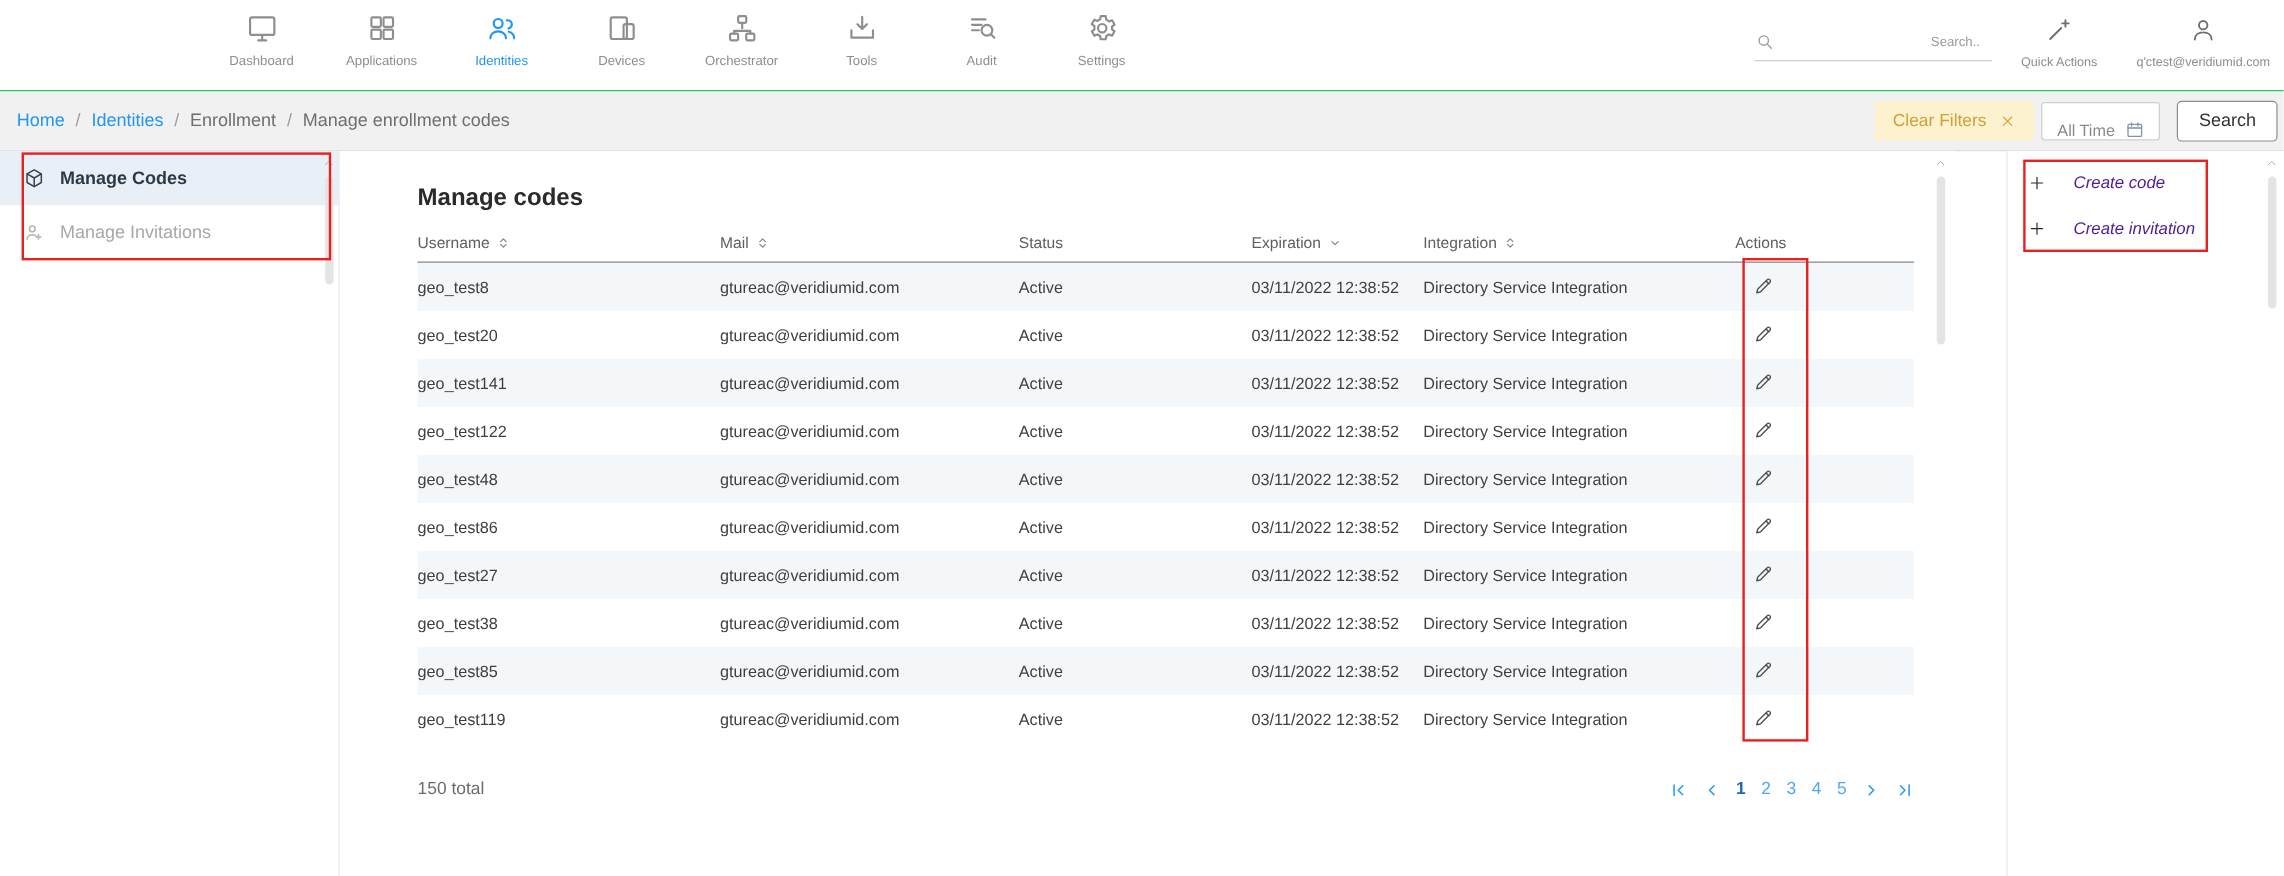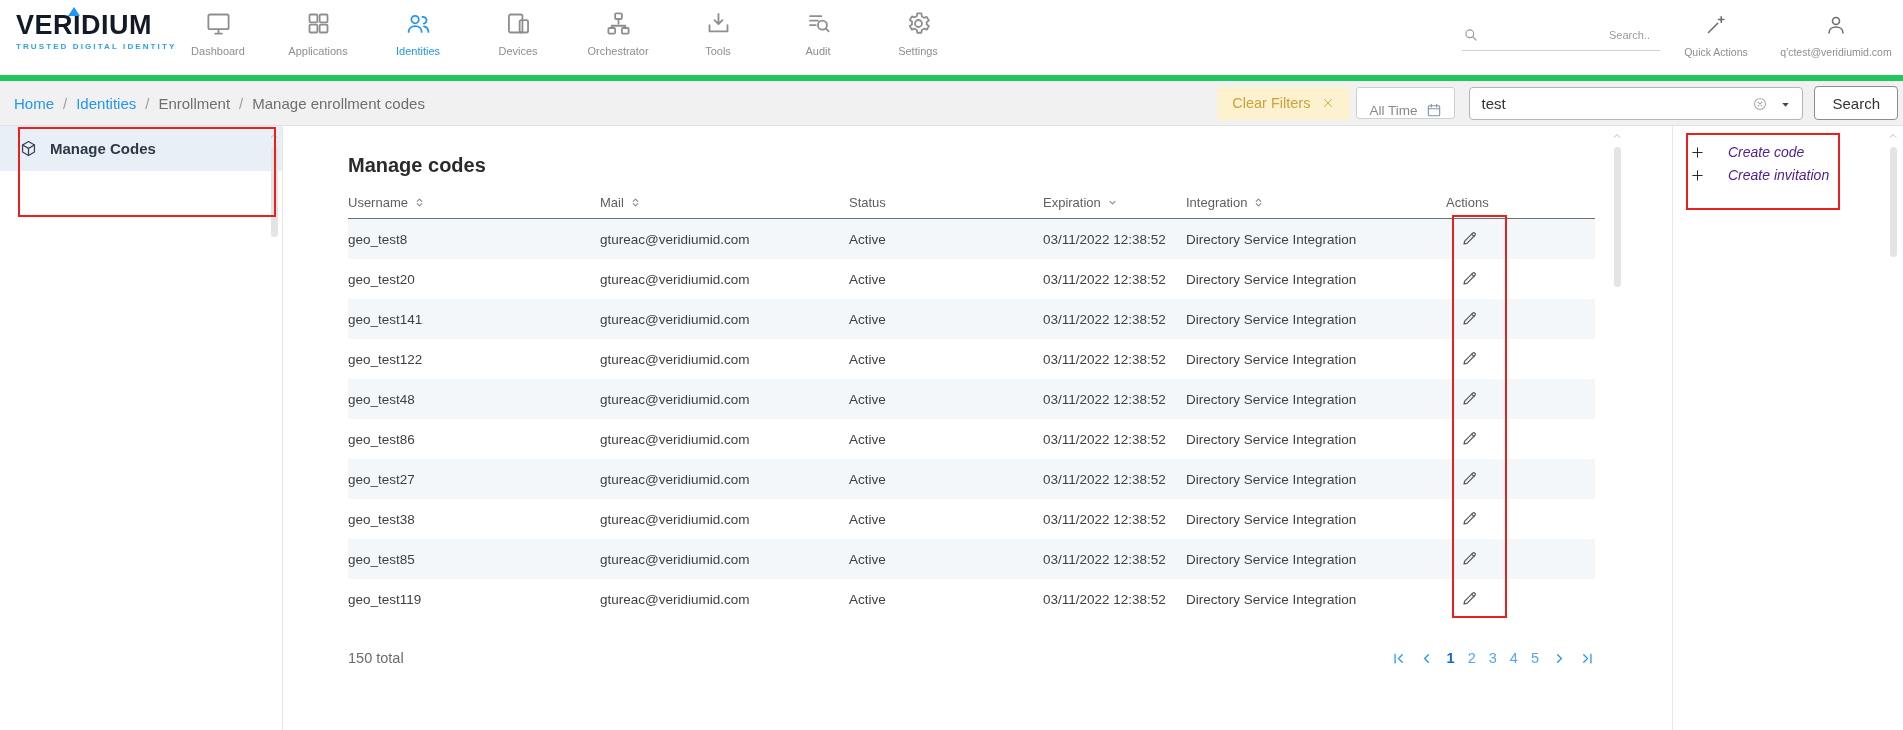--- a/index.html
+++ b/index.html
@@ -24,21 +24,21 @@
   .topnav-search input{border:none;outline:none;background:transparent;font-size:11px;color:#701a75;width:160px;font-family:inherit;text-align:right;}
   .topnav-search input::placeholder{color:#9a9a9a;}
   .tn-mini{position:absolute;top:13px;display:flex;flex-direction:column;align-items:center;gap:9px;color:#8e8e8e;cursor:pointer;}
   .tn-mini .icon{width:24px;height:24px;color:#6f6f6f;}
   .tn-mini .tn-label{font-size:10.5px;white-space:nowrap;}
   #quick-actions{left:1670px;width:92px;}
   #user-menu{left:1766px;width:140px;}
 
   
   .breadcrumb-bar{position:absolute;top:75px;left:0;width:100%;height:51px;background:#f1f1f1;
-    border-top:6px solid #22c55e;border-bottom:1px solid #e1e1e1;box-sizing:border-box;}
+    border-top:1px solid #22c55e;border-bottom:1px solid #e1e1e1;box-sizing:border-box;}
   .breadcrumb{position:absolute;left:14px;top:0;height:100%;display:flex;align-items:center;gap:9px;font-size:15px;color:#6f6f6f;}
   .bc-item.link{color:#2196f3;cursor:pointer;}
   .bc-sep{color:#9e9e9e;}
   .filter-controls{position:absolute;right:5px;top:0;height:100%;display:flex;align-items:center;}
   .chip-clear{display:flex;align-items:center;gap:11px;background:#fcf2cf;color:#cfa13a;font-size:14.5px;
     height:33px;padding:4px 15px;border-radius:3px;cursor:pointer;margin-right:6px;box-sizing:border-box;}
   .chip-clear .icon{width:14px;height:14px;color:#e0a33a;}
   .chip-time{display:flex;align-items:flex-end;gap:9px;background:#fff;border:1px solid #cfcfcf;color:#8a8a8a;
     font-size:13.5px;height:32px;padding:0 12px;border-radius:3px;cursor:pointer;margin-right:14px;box-sizing:border-box;}
   .chip-time .icon{width:16px;height:16px;color:#7d93a6;}
@@ -80,21 +80,21 @@
   .page-btn svg{width:100%;height:100%;fill:none;stroke:currentColor;stroke-width:2;stroke-linecap:round;stroke-linejoin:round;}
   .page-num{color:#53a7ee;cursor:pointer;}
   .page-num.current{color:#1669c9;font-weight:700;}
 
   
   .right-panel{position:absolute;top:126px;left:1672px;right:0;bottom:0;background:#fff;
     border-left:1px solid #e8e8e8;box-sizing:border-box;}
   .panel-link{position:absolute;left:17px;display:flex;align-items:center;gap:23px;color:#4c1d95;font-size:14px;cursor:pointer;font-style:italic;}
   .panel-link .icon{width:15px;height:15px;color:#2a2a2a;}
   #create-code{top:18px;}
-  #create-invitation{top:41px;}
+  #create-invitation{top:56px;}
   #manage-settings{position:absolute;left:17px;top:90px;width:158px;color:#2196f3;font-size:13.5px;line-height:1.55;cursor:pointer;}
   #manage-settings .icon{width:16px;height:16px;color:#3c3c3c;display:inline-flex;vertical-align:-3px;margin-right:7px;}
 
   
   .scroll-up{position:absolute;width:12px;height:12px;color:#a9a9a9;cursor:pointer;}
   .scroll-thumb{position:absolute;width:7px;border-radius:4px;background:#e4e4e4;cursor:pointer;}
 
   
   .annotation{position:absolute;border:2px solid #e8211f;pointer-events:none;box-sizing:border-box;}
 
@@ -102,27 +102,20 @@
   .icon{display:inline-flex;}
   .icon svg{width:100%;height:100%;fill:none;stroke:currentColor;stroke-width:1.6;stroke-linecap:round;stroke-linejoin:round;}
   .icon.fill svg{fill:currentColor;stroke:none;}
 </style>
 </head>
 <body>
 
 <div class="app">
 
   <header class="topnav">
-    <div class="logo">
-      <div class="logo-name">
-        <span>VERIDIUM</span>
-        <span class="logo-tri"></span>
-      </div>
-      <div class="logo-tag">TRUSTED DIGITAL IDENTITY</div>
-    </div>
     <nav class="main-nav" id="main-nav">
         <div class="nav-item">
           <span class="icon nav-ic">
             <svg viewBox="0 0 24 24">
               <rect x="3" y="4" width="18" height="13" rx="1.5"></rect>
               <path d="M9 21h6M12 17.5V21"></path>
             </svg>
           </span>
           <span class="nav-label">Dashboard</span>
         </div>
@@ -246,47 +239,42 @@
       </div>
       <div class="chip-time">
         <span>All Time</span>
         <span class="icon">
             <svg viewBox="0 0 24 24">
               <rect x="3.5" y="5.5" width="17" height="15" rx="1.5"></rect>
               <path d="M3.5 10h17M8 3.5v4M16 3.5v4"></path>
             </svg>
           </span>
       </div>
-      <div class="filter-search">
-        <input value="test" style="">
-        <span class="icon fs-clear">
-            <svg viewBox="0 0 24 24">
-              <circle cx="12" cy="12" r="8.2"></circle>
-              <path d="M9.2 9.2l5.6 5.6M14.8 9.2l-5.6 5.6"></path>
-            </svg>
-          </span>
-        <span class="icon fill fs-caret">
-            <svg viewBox="0 0 24 24">
-              <path d="M6 9l6 7 6-7z"></path>
-            </svg>
-          </span>
-      </div>
       <button class="search-btn">Search</button>
     </div>
   </div>
 
   <aside class="sidebar" id="sidebar">
       <div class="side-item active">
         <span class="icon">
           <svg viewBox="0 0 24 24">
             <path d="M12 3.2l7.5 4.3v9L12 20.8l-7.5-4.3v-9L12 3.2z"></path>
             <path d="M4.5 7.5L12 11.8l7.5-4.3M12 11.8v9"></path>
           </svg>
         </span>
         <span>Manage Codes</span>
+      </div>
+      <div class="side-item">
+        <span class="icon">
+          <svg viewBox="0 0 24 24">
+            <circle cx="10" cy="8.5" r="3"></circle>
+            <path d="M4.5 19.5c0-3 2.4-4.8 5.5-4.8 1.6 0 3 .5 4 1.3M16.5 14.5v5M14 17h5"></path>
+          </svg>
+        </span>
+        <span>Manage Invitations</span>
       </div>
     </aside>
 
   <main class="content">
     <h1 class="page-title">Manage codes</h1>
     <div id="codes-table">
       <div class="table-header" id="table-header">
           <div class="th">
             <span>Username</span>
             <span class="icon sort">

